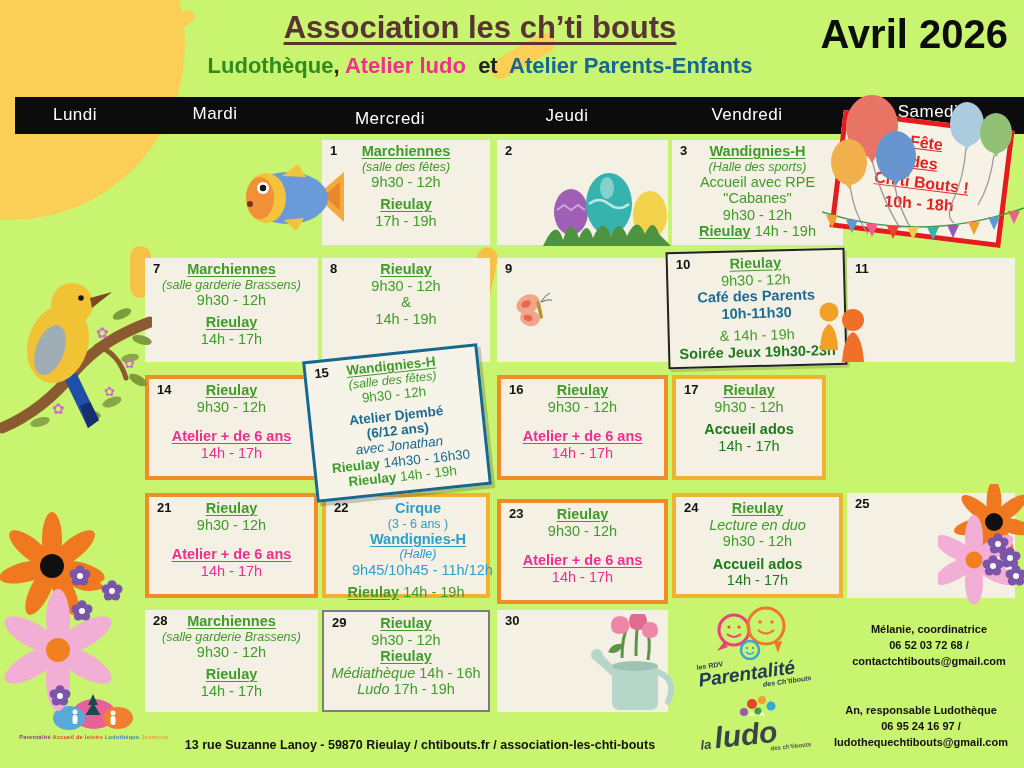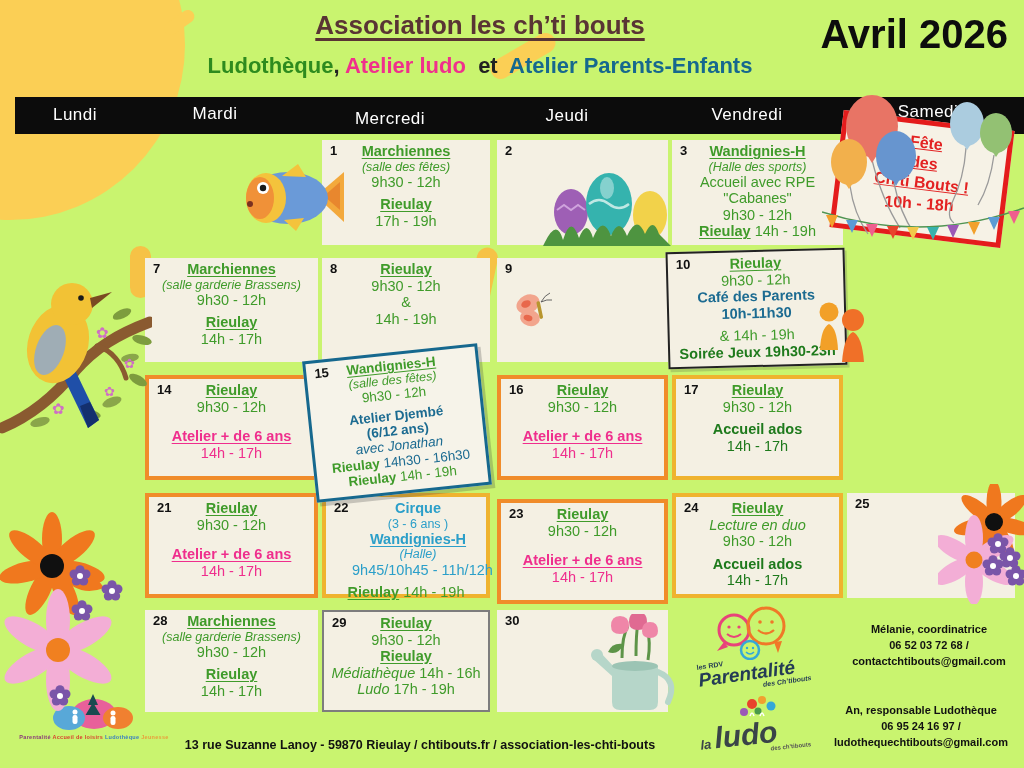--- a/index.html
+++ b/index.html
@@ -1,20 +1,20 @@
 <!DOCTYPE html>
 <html><head>
 <meta charset="utf-8">
 <style>
   html,body{margin:0;padding:0;}
   body{width:1024px;height:768px;position:relative;overflow:hidden;
        background:#c9f46f;font-family:"Liberation Sans","DejaVu Sans",sans-serif;}
   .abs{position:absolute;}
   
-  .title{left:170px;top:10px;width:620px;text-align:center;font-size:26px;font-weight:800;
+  .title{left:170px;top:10px;width:620px;text-align:center;font-size:31px;font-weight:800;
          color:#593434;z-index:3;}
   .title span{text-decoration:underline;text-decoration-thickness:3px;text-underline-offset:4px;}
   .subtitle{left:120px;top:53px;width:720px;text-align:center;font-size:22px;font-weight:800;
             white-space:pre;z-index:3;}
   .sub-green{color:#2e8b1e;} .sub-dark{color:#222;} .sub-pink{color:#f0308c;} .sub-blue{color:#16688e;}
   .month{right:16px;top:12px;font-size:40px;font-weight:800;color:#0d0d0d;z-index:3;}
   
   .daybar{left:15px;top:97px;width:1009px;height:37px;background:#0c0c0c;z-index:1;}
   .weekday{color:#fff;font-size:17px;letter-spacing:.5px;z-index:2;transform:translateX(-50%);}
   
@@ -143,20 +143,24 @@
       <span class="day-num">10</span>
       <div class="cell-content">
         <div class="line g b u">Rieulay</div>
         <div class="line g">9h30 - 12h</div>
         <div class="line bl b">Café des Parents</div>
         <div class="line bl b">10h-11h30</div>
         <div class="line g gap-s">&amp; 14h - 19h</div>
         <div class="line dg b">Soirée Jeux 19h30-23h</div>
       </div>
     </div>
+    <div class="cal-cell b-none" style="left: 847px; top: 258px; width: 168px; height: 104px;">
+      <span class="day-num">11</span>
+      <div class="cell-content"></div>
+    </div>
     <div class="cal-cell b-orange" style="left: 145px; top: 375px; width: 173px; height: 105px;">
       <span class="day-num">14</span>
       <div class="cell-content">
         <div class="line g b u">Rieulay</div>
         <div class="line g">9h30 - 12h</div>
         <div class="line pk b u gap">Atelier + de 6 ans</div>
         <div class="line pk">14h - 17h</div>
       </div>
     </div>
     <div class="cal-cell b-blue" style="left: 309px; top: 352px; width: 176px; height: 142px; transform: rotate(-6deg);">
@@ -174,21 +178,21 @@
     </div>
     <div class="cal-cell b-orange" style="left: 497px; top: 375px; width: 171px; height: 105px;">
       <span class="day-num">16</span>
       <div class="cell-content">
         <div class="line g b u">Rieulay</div>
         <div class="line g">9h30 - 12h</div>
         <div class="line pk b u gap">Atelier + de 6 ans</div>
         <div class="line pk">14h - 17h</div>
       </div>
     </div>
-    <div class="cal-cell b-yellow" style="left: 672px; top: 375px; width: 171px; height: 105px;">
+    <div class="cal-cell b-yellow" style="left: 672px; top: 375px; width: 154px; height: 105px;">
       <span class="day-num">17</span>
       <div class="cell-content">
         <div class="line g b u">Rieulay</div>
         <div class="line g">9h30 - 12h</div>
         <div class="line dg b gap-s">Accueil ados</div>
         <div class="line dg">14h - 17h</div>
       </div>
     </div>
     <div class="cal-cell b-orange" style="left: 145px; top: 493px; width: 173px; height: 105px;">
       <span class="day-num">21</span>

